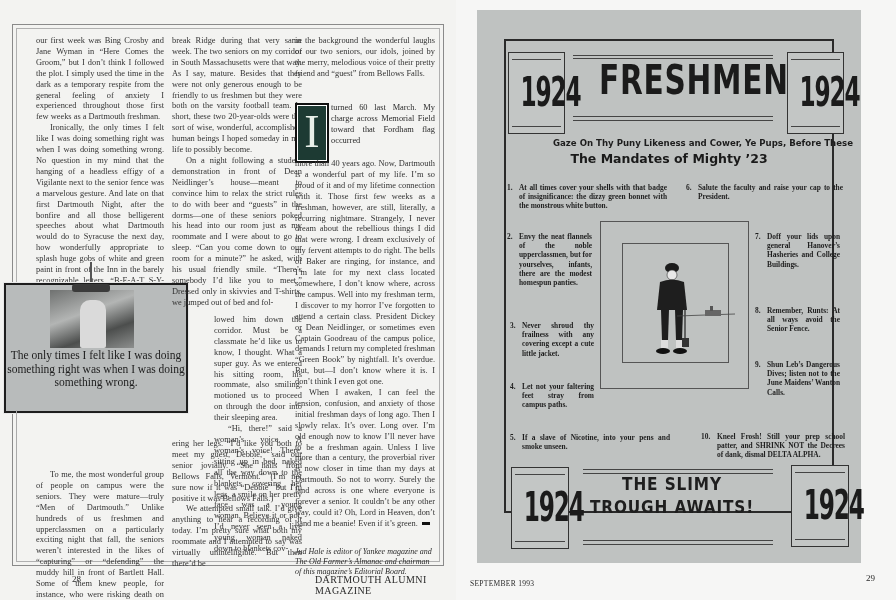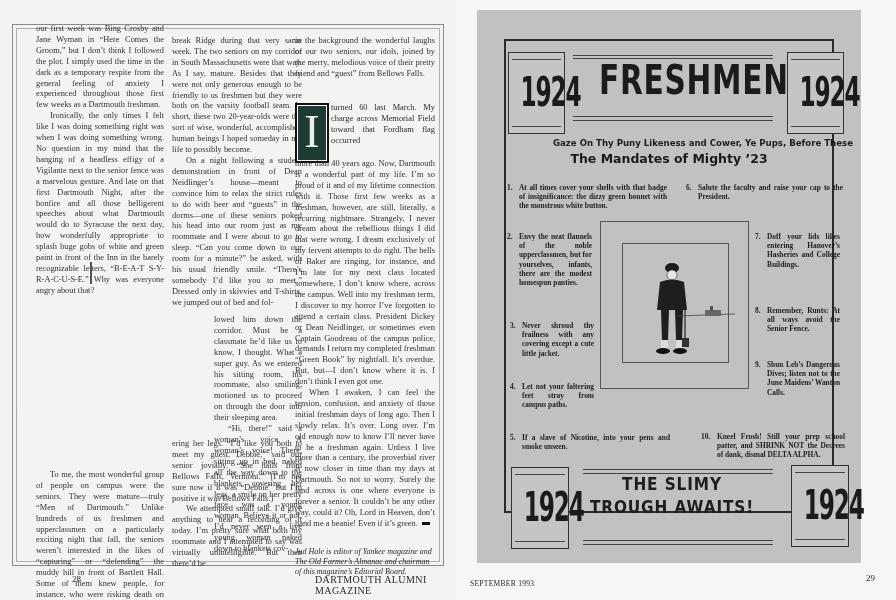--- a/index.html
+++ b/index.html
@@ -4,21 +4,21 @@
 <style>
   html, body { margin:0; padding:0; }
   body { width:896px; height:600px; position:relative; overflow:hidden; background:#f4f4f2; font-family:"Liberation Serif", serif; color:#2a2a2a; }
   .page-left { position:absolute; left:0; top:0; width:456px; height:600px; background:#f3f3f1; }
   .page-right { position:absolute; left:456px; top:0; width:440px; height:600px; background:#f6f6f5; }
   .frame-outer { position:absolute; left:12px; top:24px; width:430px; height:540px; border:1px solid #8a8a8a; }
   .frame-inner { position:absolute; left:16px; top:28px; width:422px; height:532px; border:1px solid #b0b0b0; }
   .col { position:absolute; font-size:8.4px; line-height:10.9px; text-align:justify; color:#333; }
   .col p { margin:0; }
   .col p.ind { text-indent:14px; }
-  .c1a { left:36px; top:24px; width:128px; }
+  .c1a { left:36px; top:36px; width:128px; }
   .c1b { left:36px; top:440px; width:128px;margin-top:30px; }
   .c2 { left:172px; top:36px; width:130px; }
   .c2b { left:214px; top:315px; width:88px; }
   .c2c { left:172px; top:439px; width:130px; }
   .c3 { left:295px; top:36px; width:140px; }
   .dropcap-row { position:absolute; left:295px; top:103px; width:140px; height:56px; }
   .dropcap { position:absolute; left:0; top:0; width:30px; height:56px; background:#1d3a33; border:2px solid #111; box-shadow:0 0 0 1px #fff inset; color:#e8efe9; font-size:46px; line-height:54px; text-align:center; font-family:"Liberation Serif", serif; }
   .dropcap-text { position:absolute; left:36px; top:0; width:104px; font-size:8.4px; line-height:10.9px; text-align:justify; }
   .c3b { left:295px; top:159px; width:140px; }
   .bio { position:absolute; left:295px; top:547px; width:140px; font-style:italic; font-size:8px; line-height:10px; }
@@ -59,20 +59,28 @@
 <div class="page-left">
   <div class="frame-outer"></div>
   <div class="frame-inner"></div>
 
   <div class="col c1a">
     <p>our first week was Bing Crosby and Jane Wyman in “Here Comes the Groom,” but I don’t think I followed the plot. I simply used the time in the dark as a temporary respite from the general feeling of anxiety I experienced throughout those first few weeks as a Dartmouth freshman.</p>
     <p class="ind">Ironically, the only times I felt like I was doing something right was when I was doing something wrong. No question in my mind that the hanging of a headless effigy of a Vigilante next to the senior fence was a marvelous gesture. And late on that first Dartmouth Night, after the bonfire and all those belligerent speeches about what Dartmouth would do to Syracuse the next day, how wonderfully appropriate to splash huge gobs of white and green paint in front of the Inn in the barely recognizable letters, “B-E-A-T S-Y-R-A-C-U-S-E.” Why was everyone angry about that?</p>
   </div>
 
   <div class="pull-connector"></div>
+  <div class="pull">
+    <div class="photo">
+      <div class="hat"></div>
+      <div class="figure"></div>
+    </div>
+    <div class="quote">The only times I felt like I was doing something right was when I was doing something wrong.</div>
+    <div class="rule"></div>
+  </div>
   <div class="left-rule"></div>
 
   <div class="col c1b">
     <p class="ind">To me, the most wonderful group of people on campus were the seniors. They were mature—truly “Men of Dartmouth.” Unlike hundreds of us freshmen and upperclassmen on a particularly exciting night that fall, the seniors weren’t interested in the likes of “capturing” or “defending” the muddy hill in front of Bartlett Hall. Some of them knew people, for instance, who were risking death on Korea’s Heart-</p>
   </div>
 
   <div class="col c2">
     <p>break Ridge during that very same week. The two seniors on my corridor in South Massachusetts were that way. As I say, mature. Besides that they were not only generous enough to be friendly to us freshmen but they were both on the varsity football team. In short, these two 20-year-olds were the sort of wise, wonderful, accomplished human beings I hoped someday in my life to possibly become.</p>
     <p class="ind">On a night following a student demonstration in front of Dean Neidlinger’s house—meant to convince him to relax the strict rules to do with beer and “guests” in the dorms—one of these seniors poked his head into our room just as my roommate and I were about to go to sleep. “Can you come down to our room for a minute?” he asked, with his usual friendly smile. “There’s somebody I’d like you to meet.” Dressed only in skivvies and T-shirts, we jumped out of bed and fol-</p>
   </div>
@@ -145,21 +153,21 @@
   <div class="rule-item" style="left:45px;top:423px;width:148px;">
     <span class="n">5.</span>
     <span>If a slave of Nicotine, into your pens and smoke unseen.</span>
   </div>
   <div class="rule-item" style="left:221px;top:173px;width:145px;">
     <span class="n">6.</span>
     <span>Salute the faculty and raise your cap to the President.</span>
   </div>
   <div class="rule-item" style="left:290px;top:222px;width:73px;">
     <span class="n">7.</span>
-    <span>Doff your lids likes entering Hanover’s Hasheries and College Buildings.</span>
+    <span>Doff your lids upon general Hanover’s Hasheries and College Buildings.</span>
   </div>
   <div class="rule-item" style="left:290px;top:296px;width:73px;">
     <span class="n">8.</span>
     <span>Remember, Runts: At all ways avoid the Senior Fence.</span>
   </div>
   <div class="rule-item" style="left:290px;top:350px;width:73px;">
     <span class="n">9.</span>
     <span>Shun Leb’s Dangerous Dives; listen not to the June Maidens’ Wanton Calls.</span>
   </div>
   <div class="rule-item" style="left:240px;top:422px;width:128px;">

